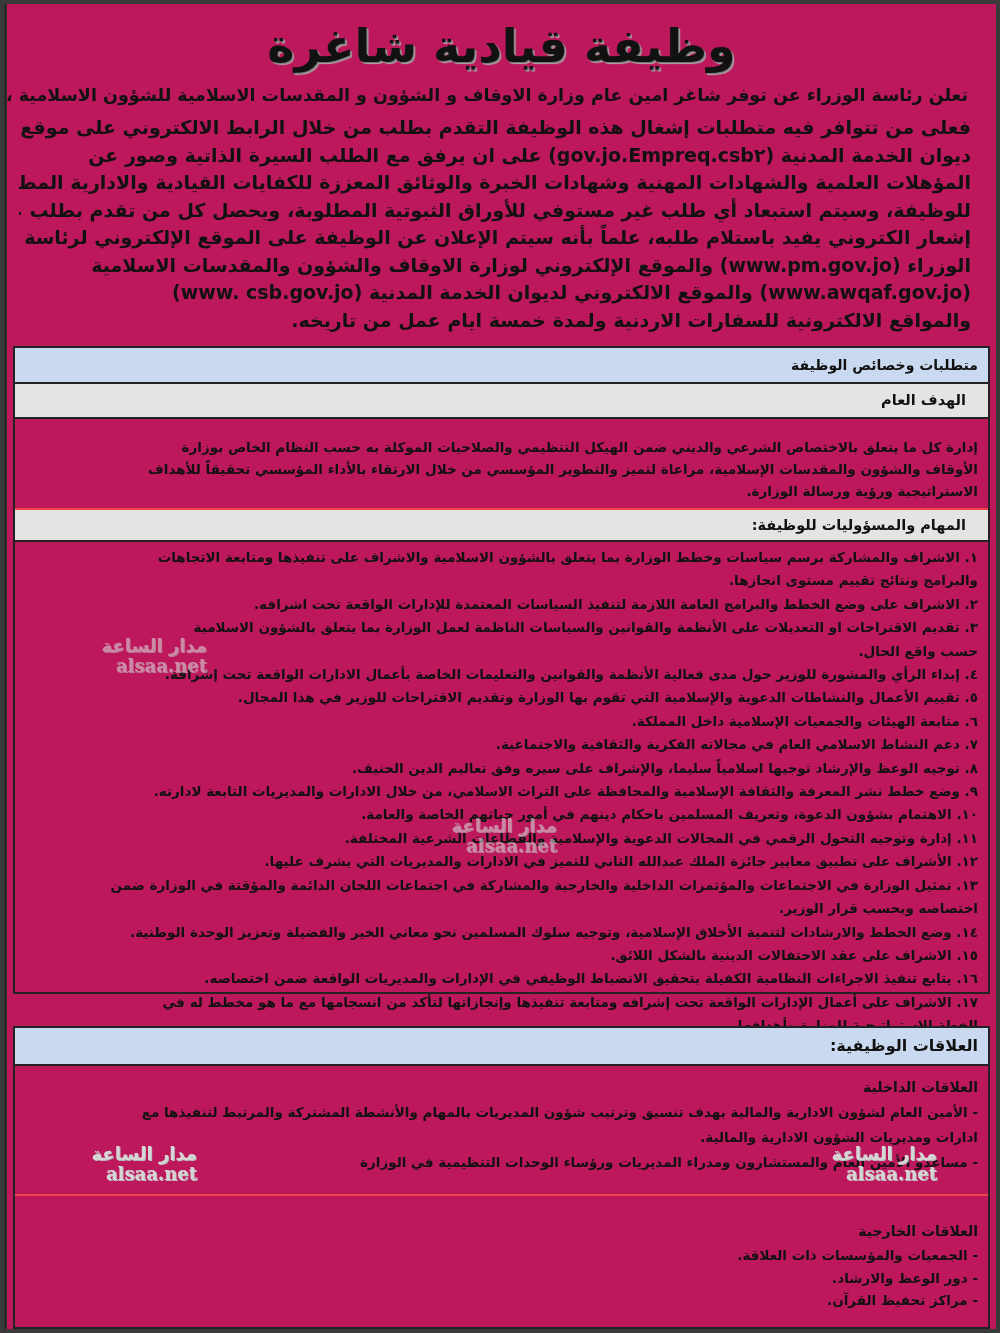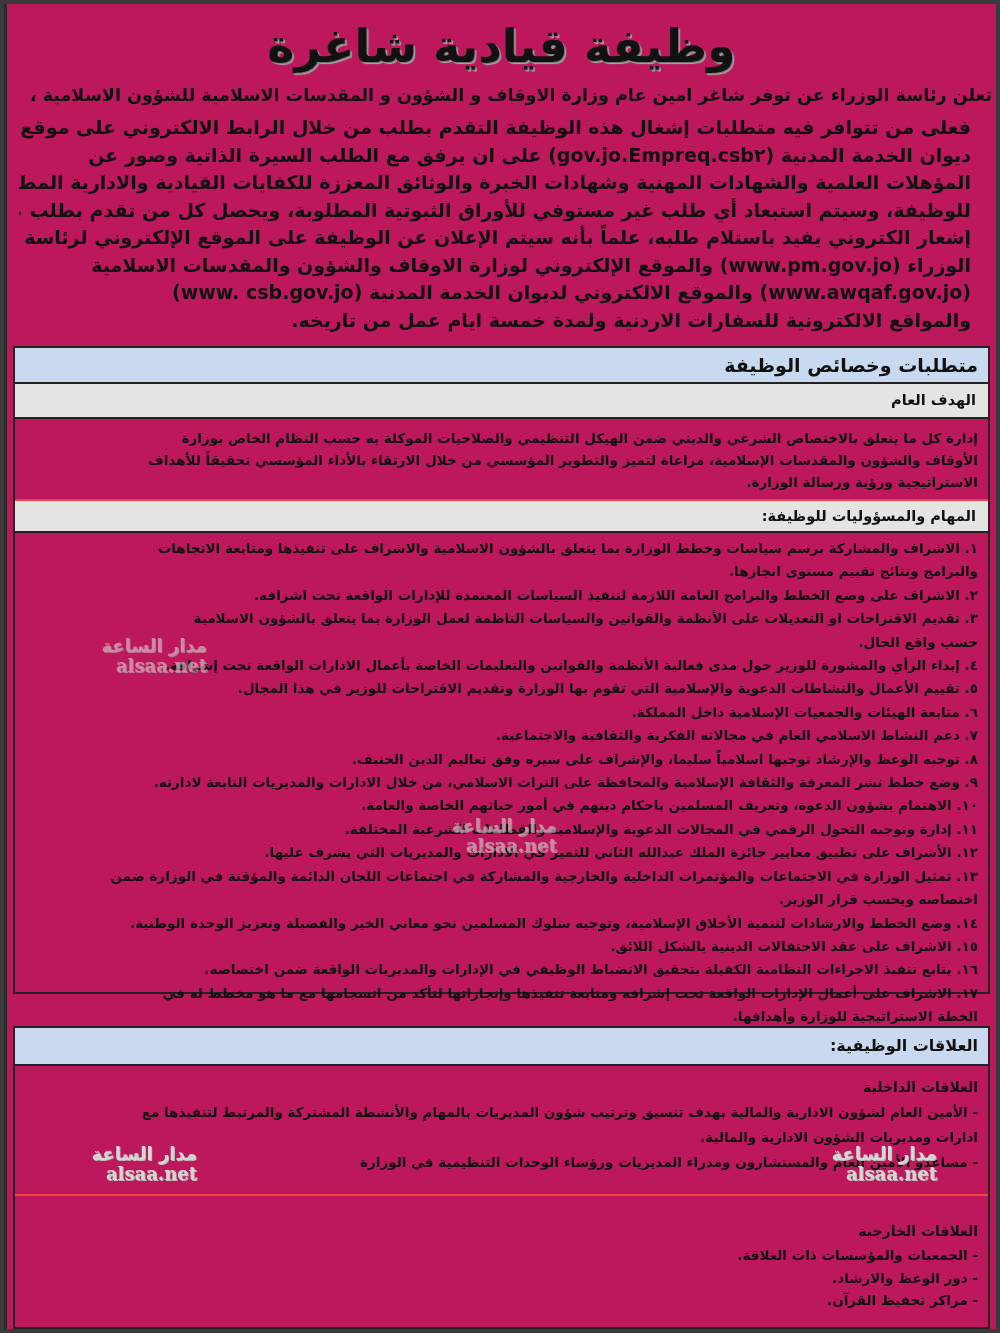--- a/index.html
+++ b/index.html
@@ -16,38 +16,38 @@
     box-sizing: border-box;
     overflow: hidden;
   }
   .title {
     text-align: center; font-weight: bold; font-size: 46px; line-height: 60px;
     margin-top: 12px; letter-spacing: 1px;
     text-shadow: 1px 1px 0 #777, 2px 2px 1px #aaa;
   }
   .lead {
     font-weight: bold; font-size: 17.5px; line-height: 26px;
-    padding: 6px 4px 0 12px; text-align: right; white-space: nowrap;
+    padding: 6px 28px 0 12px; text-align: right; white-space: nowrap;
   }
   .intro {
     font-size: 19px; line-height: 27.5px; font-weight: bold;
     padding: 6px 25px 0 12px; text-align: justify; text-align-last: right;
   }
   .intro .ln { display: block; white-space: nowrap; overflow: hidden; }
   .box {
     position: absolute; left: 6px; right: 6px;
     border: 2px solid #222; box-sizing: border-box;
   }
   .hdr-blue {
     background: #c9daf0; border-bottom: 2px solid #222;
-    font-weight: bold; font-size: 19px; padding: 0 10px; line-height: 34px;
+    font-weight: bold; font-size: 14px; padding: 0 10px; line-height: 34px;
   }
   .hdr-grey {
     background: #e4e4e2; border-bottom: 2px solid #222;
-    font-weight: bold; font-size: 14.5px; padding: 0 12px; line-height: 33px;
+    font-weight: bold; font-size: 14.5px; padding: 0 22px; line-height: 33px;
   }
   .body-text {
     font-size: 13.5px; font-weight: bold; line-height: 24px;
     padding: 6px 10px 6px 10px; text-align: right;
   }
   .item { display: block; white-space: nowrap; overflow: hidden; }
   .sub-title { font-size: 14px; font-weight: bold; line-height: 26px; }
   .divider { border-top: 2px solid #ef4444; }
   .wm {
     position: absolute; color: #d6d6d6; font-weight: bold; font-size: 18px;
@@ -70,21 +70,21 @@
     <span class="ln">للوظيفة، وسيتم استبعاد أي طلب غير مستوفي للأوراق الثبوتية المطلوبة، ويحصل كل من تقدم بطلب على</span>
     <span class="ln">إشعار الكتروني يفيد باستلام طلبه، علماً بأنه سيتم الإعلان عن الوظيفة على الموقع الإلكتروني لرئاسة</span>
     <span class="ln">الوزراء (www.pm.gov.jo) والموقع الإلكتروني لوزارة الاوقاف والشؤون والمقدسات الاسلامية</span>
     <span class="ln">(www.awqaf.gov.jo) والموقع الالكتروني لديوان الخدمة المدنية (www. csb.gov.jo)</span>
     <span class="ln">والمواقع الالكترونية للسفارات الاردنية ولمدة خمسة ايام عمل من تاريخه.</span>
   </div>
 
   <div class="box" style="top:342px; height:648px;">
     <div class="hdr-blue">متطلبات وخصائص الوظيفة</div>
     <div class="hdr-grey">الهدف العام</div>
-    <div class="body-text" style="line-height:22px; padding-top:8px;">
+    <div class="body-text" style="line-height:22px; padding-top:17px;">
       <span class="item">إدارة كل ما يتعلق بالاختصاص الشرعي والديني ضمن الهيكل التنظيمي والصلاحيات الموكلة به حسب النظام الخاص بوزارة</span>
       <span class="item">الأوقاف والشؤون والمقدسات الإسلامية، مراعاة لتميز والتطوير المؤسسي من خلال الارتقاء بالأداء المؤسسي تحقيقاً للأهداف</span>
       <span class="item">الاستراتيجية ورؤية ورسالة الوزارة.</span>
     </div>
     <div class="hdr-grey divider" style="line-height:30px;">المهام والمسؤوليات للوظيفة:</div>
     <div class="body-text" style="line-height:23.4px; padding-top:4px;">
       <span class="item">١. الاشراف والمشاركة برسم سياسات وخطط الوزارة بما يتعلق بالشؤون الاسلامية والاشراف على تنفيذها ومتابعة الاتجاهات</span>
       <span class="item">والبرامج ونتائج تقييم مستوى انجازها.</span>
       <span class="item">٢. الاشراف على وضع الخطط والبرامج العامة اللازمة لتنفيذ السياسات المعتمدة للإدارات الواقعة تحت اشرافه.</span>
       <span class="item">٣. تقديم الاقتراحات او التعديلات على الأنظمة والقوانين والسياسات الناظمة لعمل الوزارة بما يتعلق بالشؤون الاسلامية</span>

